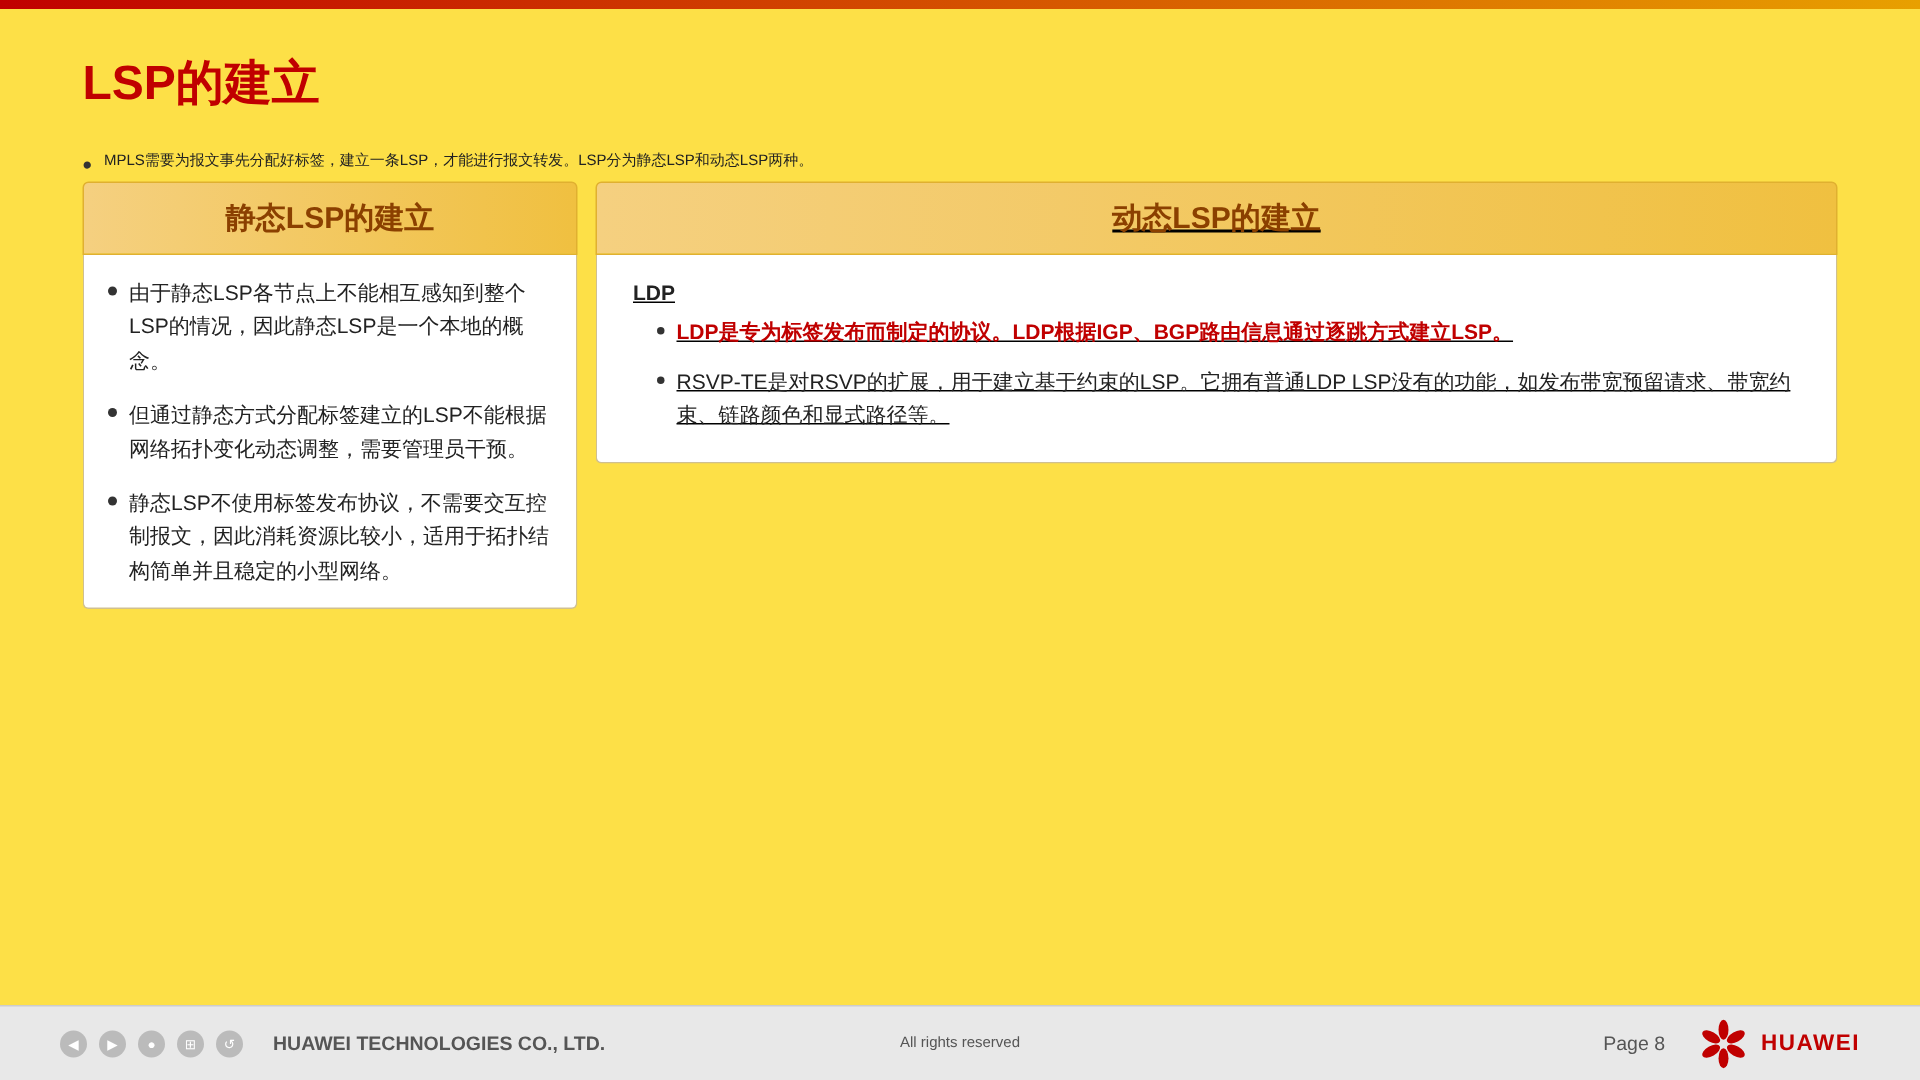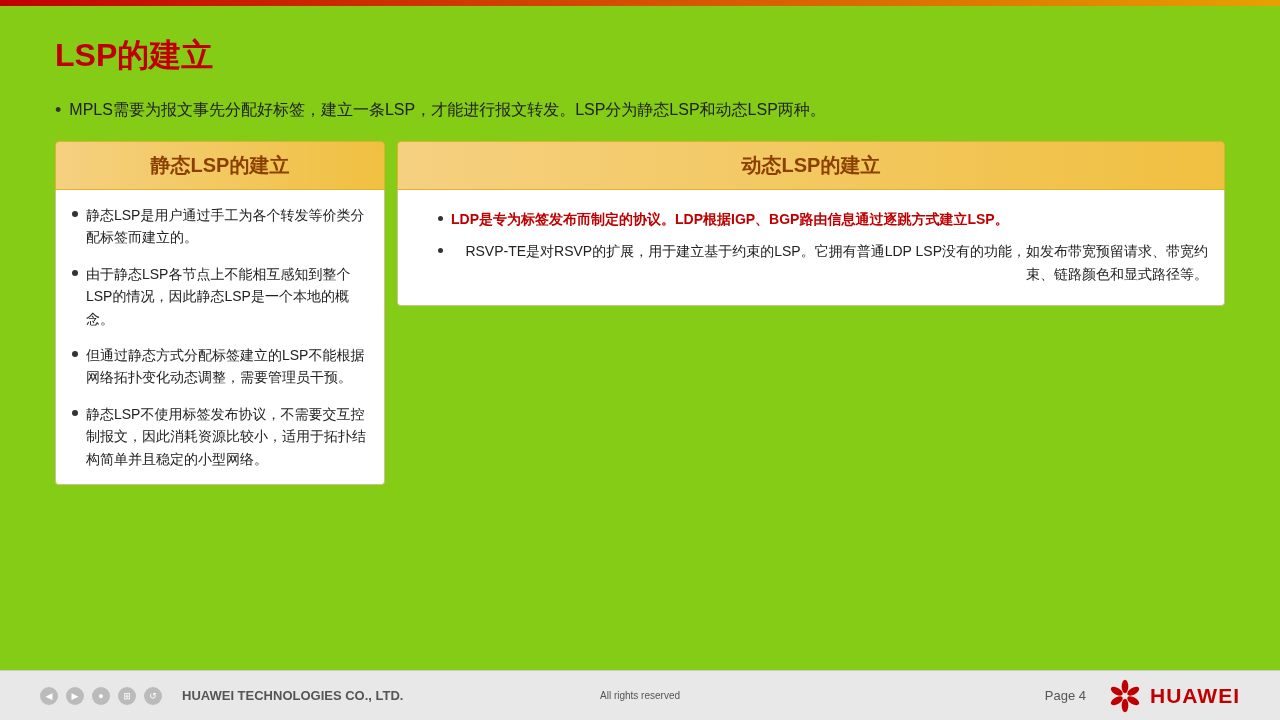--- a/index.html
+++ b/index.html
@@ -8,21 +8,21 @@
       height: 720px;
       background: #f5f5f5;
       font-family: 'SimHei', 'Microsoft YaHei', Arial, sans-serif;
       overflow: hidden;
       position: relative;
     }
 
     .slide-container {
       width: 1280px;
       height: 720px;
-      background: #84cc16;
+      background: #fde047;
       position: relative;
       display: flex;
       flex-direction: column;
     }
 
     
     .top-bar {
       width: 100%;
       height: 6px;
       background: linear-gradient(90deg, #c00000 0%, #e8a000 100%);
@@ -38,25 +38,24 @@
     
     .page-title {
       font-size: 32px;
       font-weight: bold;
       color: #c00000;
       margin-bottom: 22px;
     }
 
     
     .intro-bullet {
-      font-size: 16px;
+      font-size: 10px;
       color: #222;
-      margin-bottom: 20px;
-      display: flex;
-      align-items: center;
+      display: flex;
+      align-items: flex-start;
       gap: 8px;
     }
     .intro-bullet::before {
       content: '•';
       font-size: 18px;
       color: #333;
       flex-shrink: 0;
       margin-top: 0px;
     }
 
@@ -67,20 +66,21 @@
       width: 100%;
     }
 
     .col-left {
       width: 330px;
       flex-shrink: 0;
     }
 
     .col-right {
       flex: 1;
+      text-decoration: underline;
     }
 
     
     .col-header {
       background: linear-gradient(90deg, #f5d080 0%, #f0c040 100%);
       border: 1px solid #e0b030;
       border-radius: 4px 4px 0 0;
       padding: 10px 12px;
       text-align: center;
       font-size: 20px;
@@ -134,21 +134,20 @@
       font-size: 14px;
     }
 
     
     .sub-bullet {
       display: flex;
       align-items: flex-start;
       gap: 8px;
       margin-top: 4px;
       padding-left: 16px;
-      text-align: right;
     }
     .sub-bullet .dot {
       flex-shrink: 0;
       width: 5px;
       height: 5px;
       border-radius: 50%;
       background: #333;
       margin-top: 8px;
     }
     .sub-bullet .text {
@@ -206,21 +205,21 @@
       gap: 6px;
     }
 
     
     .logo-flower {
       width: 38px;
       height: 38px;
     }
 
     .logo-text {
-      font-size: 21px;
+      font-size: 15px;
       font-weight: bold;
       color: #c00000;
       letter-spacing: 1px;
     }
 
     
     .footer-controls {
       display: flex;
       align-items: center;
       gap: 8px;
@@ -251,24 +250,20 @@
 
     <div class="intro-bullet">
       <span>MPLS需要为报文事先分配好标签，建立一条LSP，才能进行报文转发。LSP分为静态LSP和动态LSP两种。</span>
     </div>
 
     <div class="columns">
 
       <div class="col-left">
         <div class="col-header">静态LSP的建立</div>
         <div class="col-body">
-          <div class="bullet-item">
-            <div class="dot"></div>
-            <span>静态LSP是用户通过手工为各个转发等价类分配标签而建立的。</span>
-          </div>
           <div class="bullet-item">
             <div class="dot"></div>
             <span>由于静态LSP各节点上不能相互感知到整个LSP的情况，因此静态LSP是一个本地的概念。</span>
           </div>
           <div class="bullet-item">
             <div class="dot"></div>
             <span>但通过静态方式分配标签建立的LSP不能根据网络拓扑变化动态调整，需要管理员干预。</span>
           </div>
           <div class="bullet-item">
             <div class="dot"></div>
@@ -278,20 +273,21 @@
       </div>
 
       <div class="col-right">
         <div class="col-header">动态LSP的建立</div>
         <div class="col-body">
 
           <div class="protocol-list">
             <div style="display:flex; align-items:flex-start; gap:8px; margin-bottom:6px;">
               <div class="dot" style="margin-top:8px;"></div>
               <div>
+                <div class="protocol-name">LDP</div>
                 <div class="sub-bullet">
                   <div class="dot"></div>
                   <span class="text highlight-red">LDP是专为标签发布而制定的协议。LDP根据IGP、BGP路由信息通过逐跳方式建立LSP。</span>
                 </div>
               </div>
             </div>
 
             <div style="display:flex; align-items:flex-start; gap:8px; margin-bottom:6px;">
               <div class="dot" style="margin-top:8px;"></div>
               <div>
@@ -316,21 +312,21 @@
       <div class="ctrl-btn">●</div>
       <div class="ctrl-btn">⊞</div>
       <div class="ctrl-btn">↺</div>
     </div>
 
     <div class="footer-left">HUAWEI TECHNOLOGIES CO., LTD.</div>
 
     <div class="footer-center">All rights reserved</div>
 
     <div class="footer-right-group">
-      <span class="footer-page">Page 4</span>
+      <span class="footer-page">Page 8</span>
 
       <div class="huawei-logo">
 
         <svg class="logo-flower" viewBox="0 0 40 40" xmlns="http://www.w3.org/2000/svg">
 
           <g transform="translate(20,20)">
 
             <ellipse cx="0" cy="-10" rx="3.5" ry="7" fill="#c00000" transform="rotate(0)"></ellipse>
 
             <ellipse cx="0" cy="-10" rx="3.5" ry="7" fill="#c00000" transform="rotate(60)"></ellipse>

